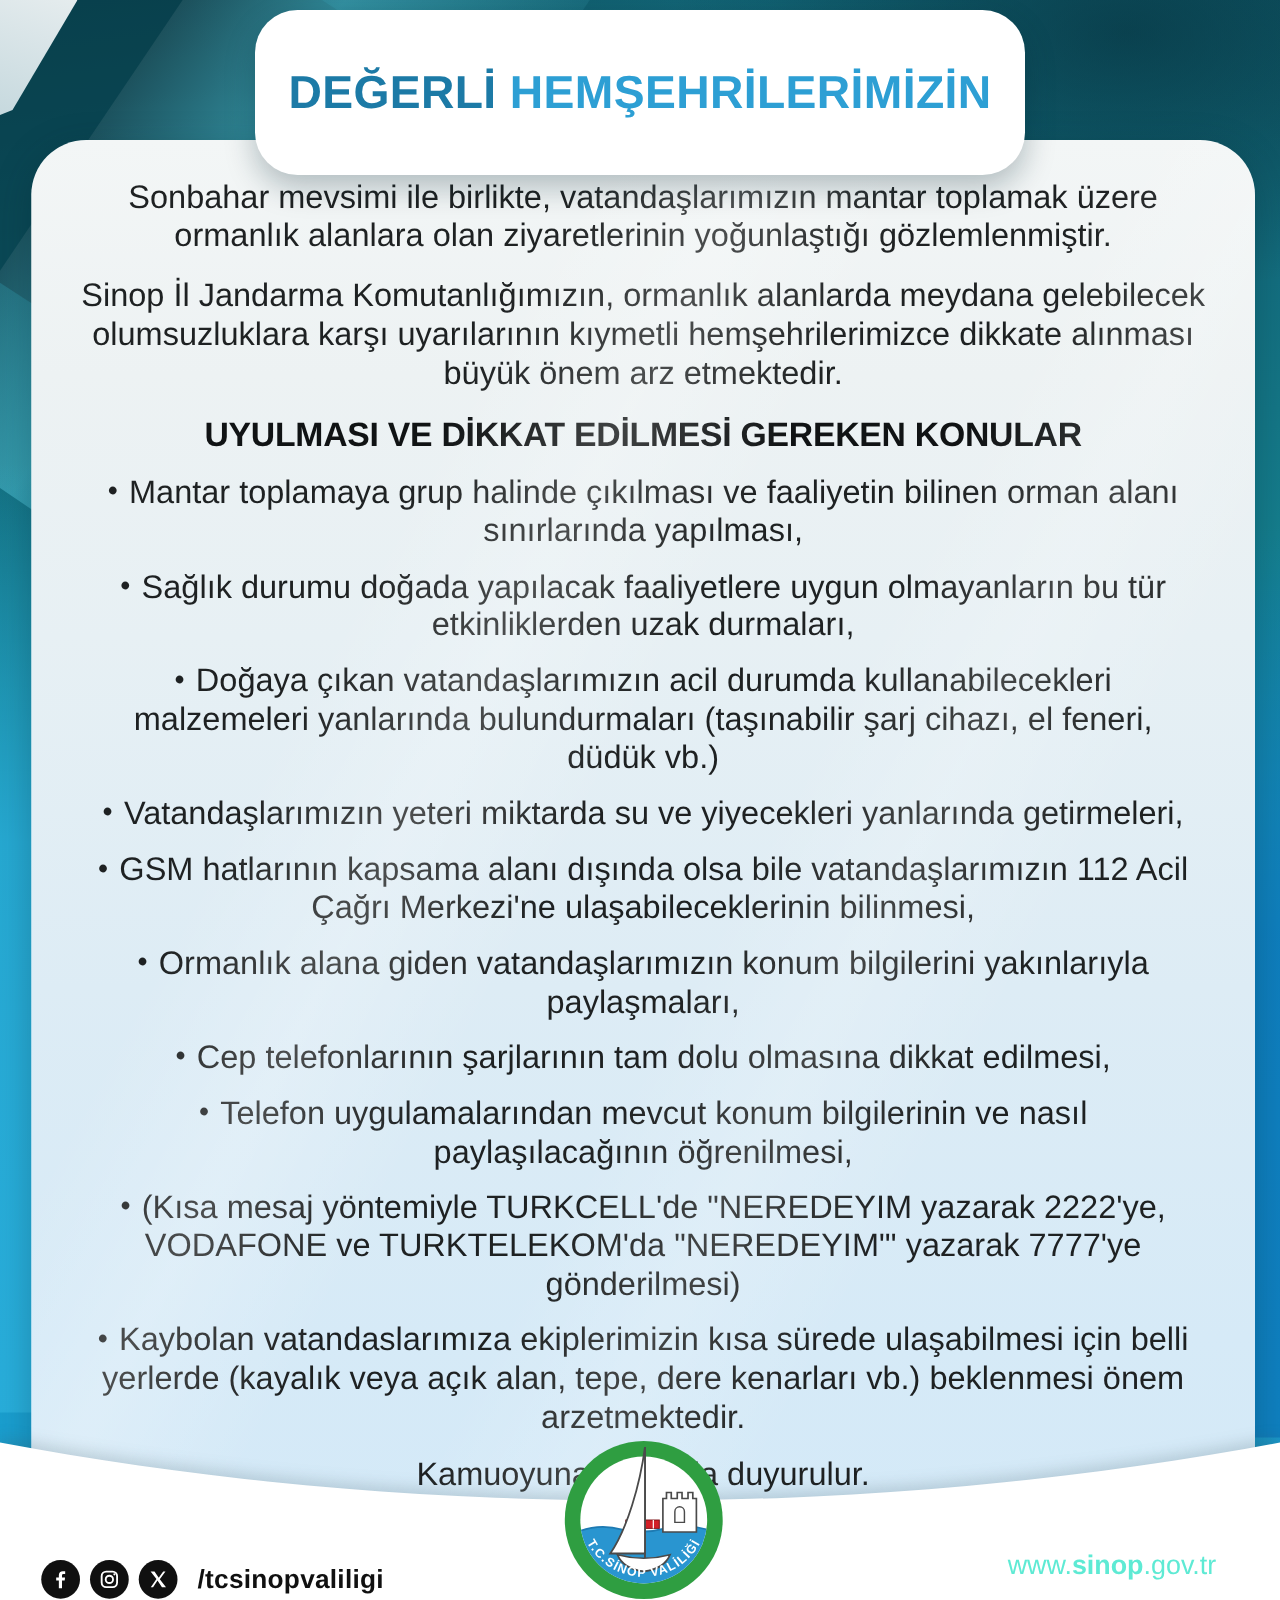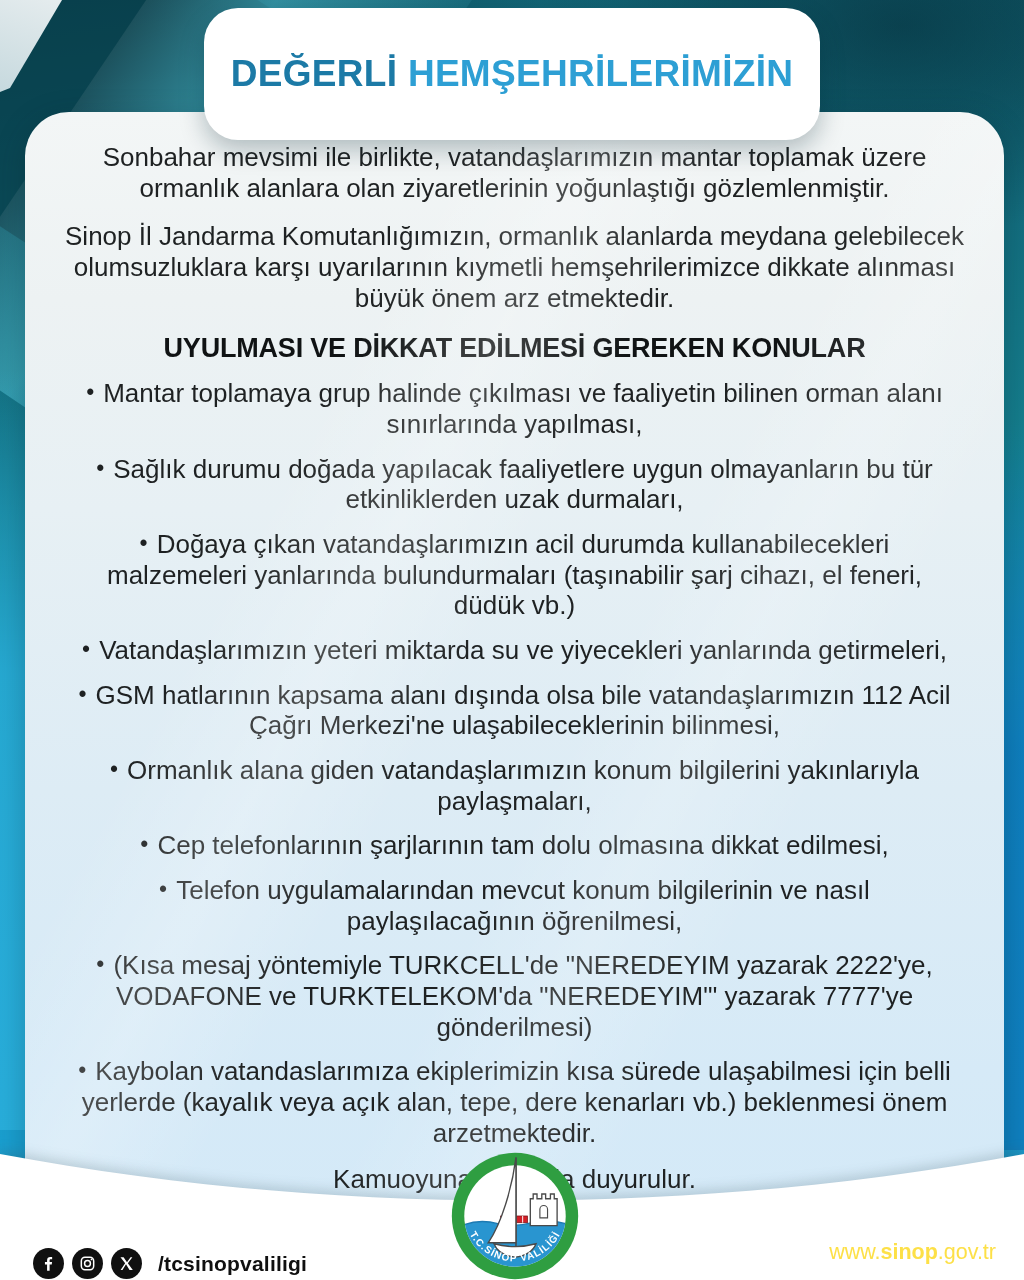--- a/index.html
+++ b/index.html
@@ -55,21 +55,21 @@
   .swoosh path{filter:drop-shadow(0 -4px 6px rgba(60,85,95,.22));}
 
   
   .logo{position:absolute;left:448px;top:1149px;width:134px;height:134px;z-index:8;}
 
   
   .footer-left{position:absolute;left:33px;top:1248px;z-index:9;display:flex;align-items:center;gap:8px;}
   .sicon{width:31px;height:31px;border-radius:50%;background:#101010;
     display:flex;align-items:center;justify-content:center;flex:0 0 auto;}
   .handle{font-size:21px;font-weight:700;color:#101010;margin-left:8px;letter-spacing:.2px;}
-  .footer-right{position:absolute;right:28px;top:1240px;z-index:9;font-size:21.5px;color:#fde047;}
+  .footer-right{position:absolute;right:51px;top:1240px;z-index:9;font-size:21.5px;color:#5eead4;}
   .footer-right .b{font-weight:700;}
 </style>
 </head>
 <body>
 
 <div class="page">
 
   <div class="bg">
     <div class="wedge-dark"></div>
     <div class="band-light"></div>

